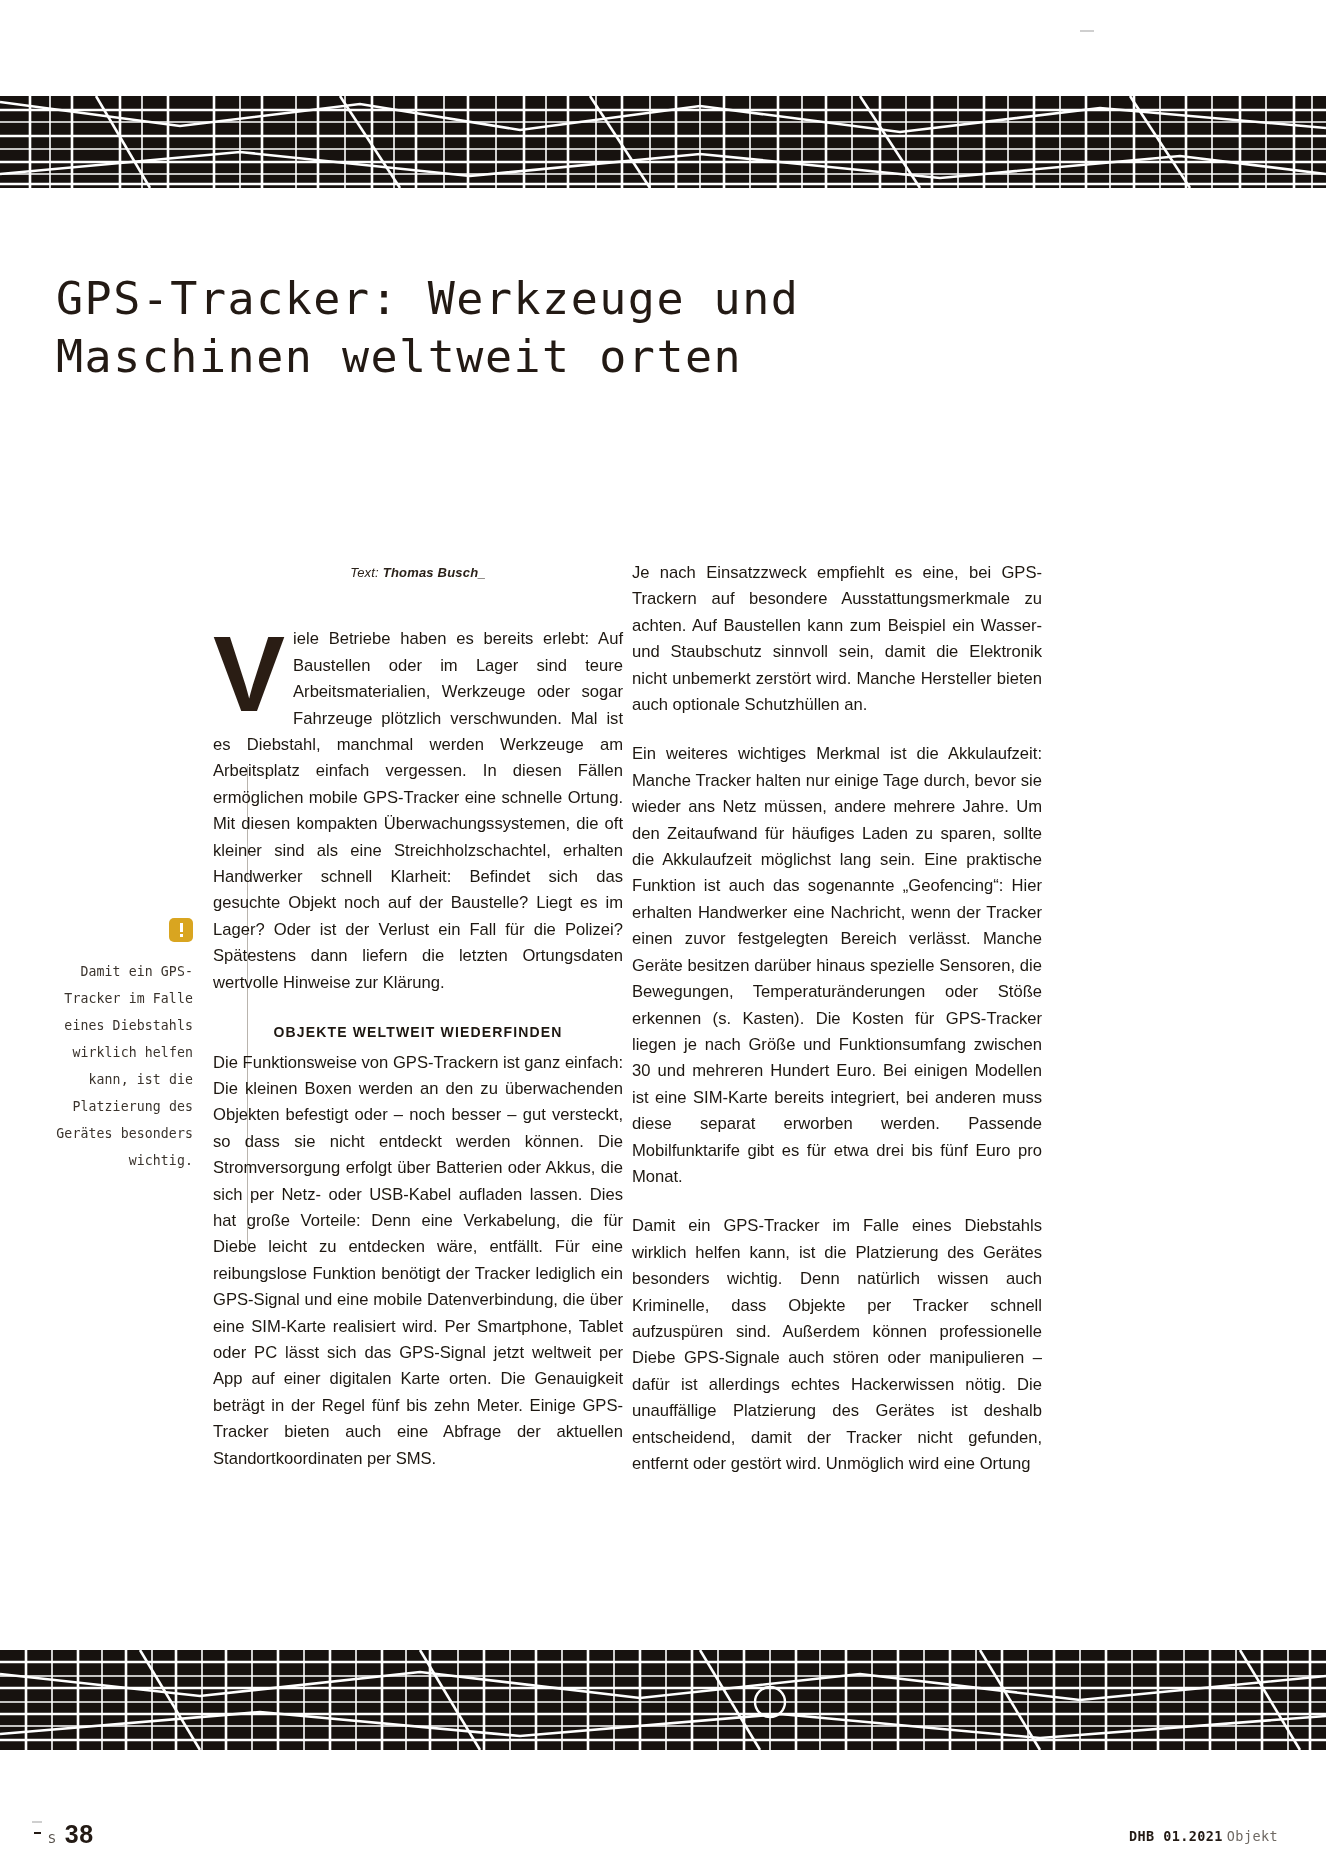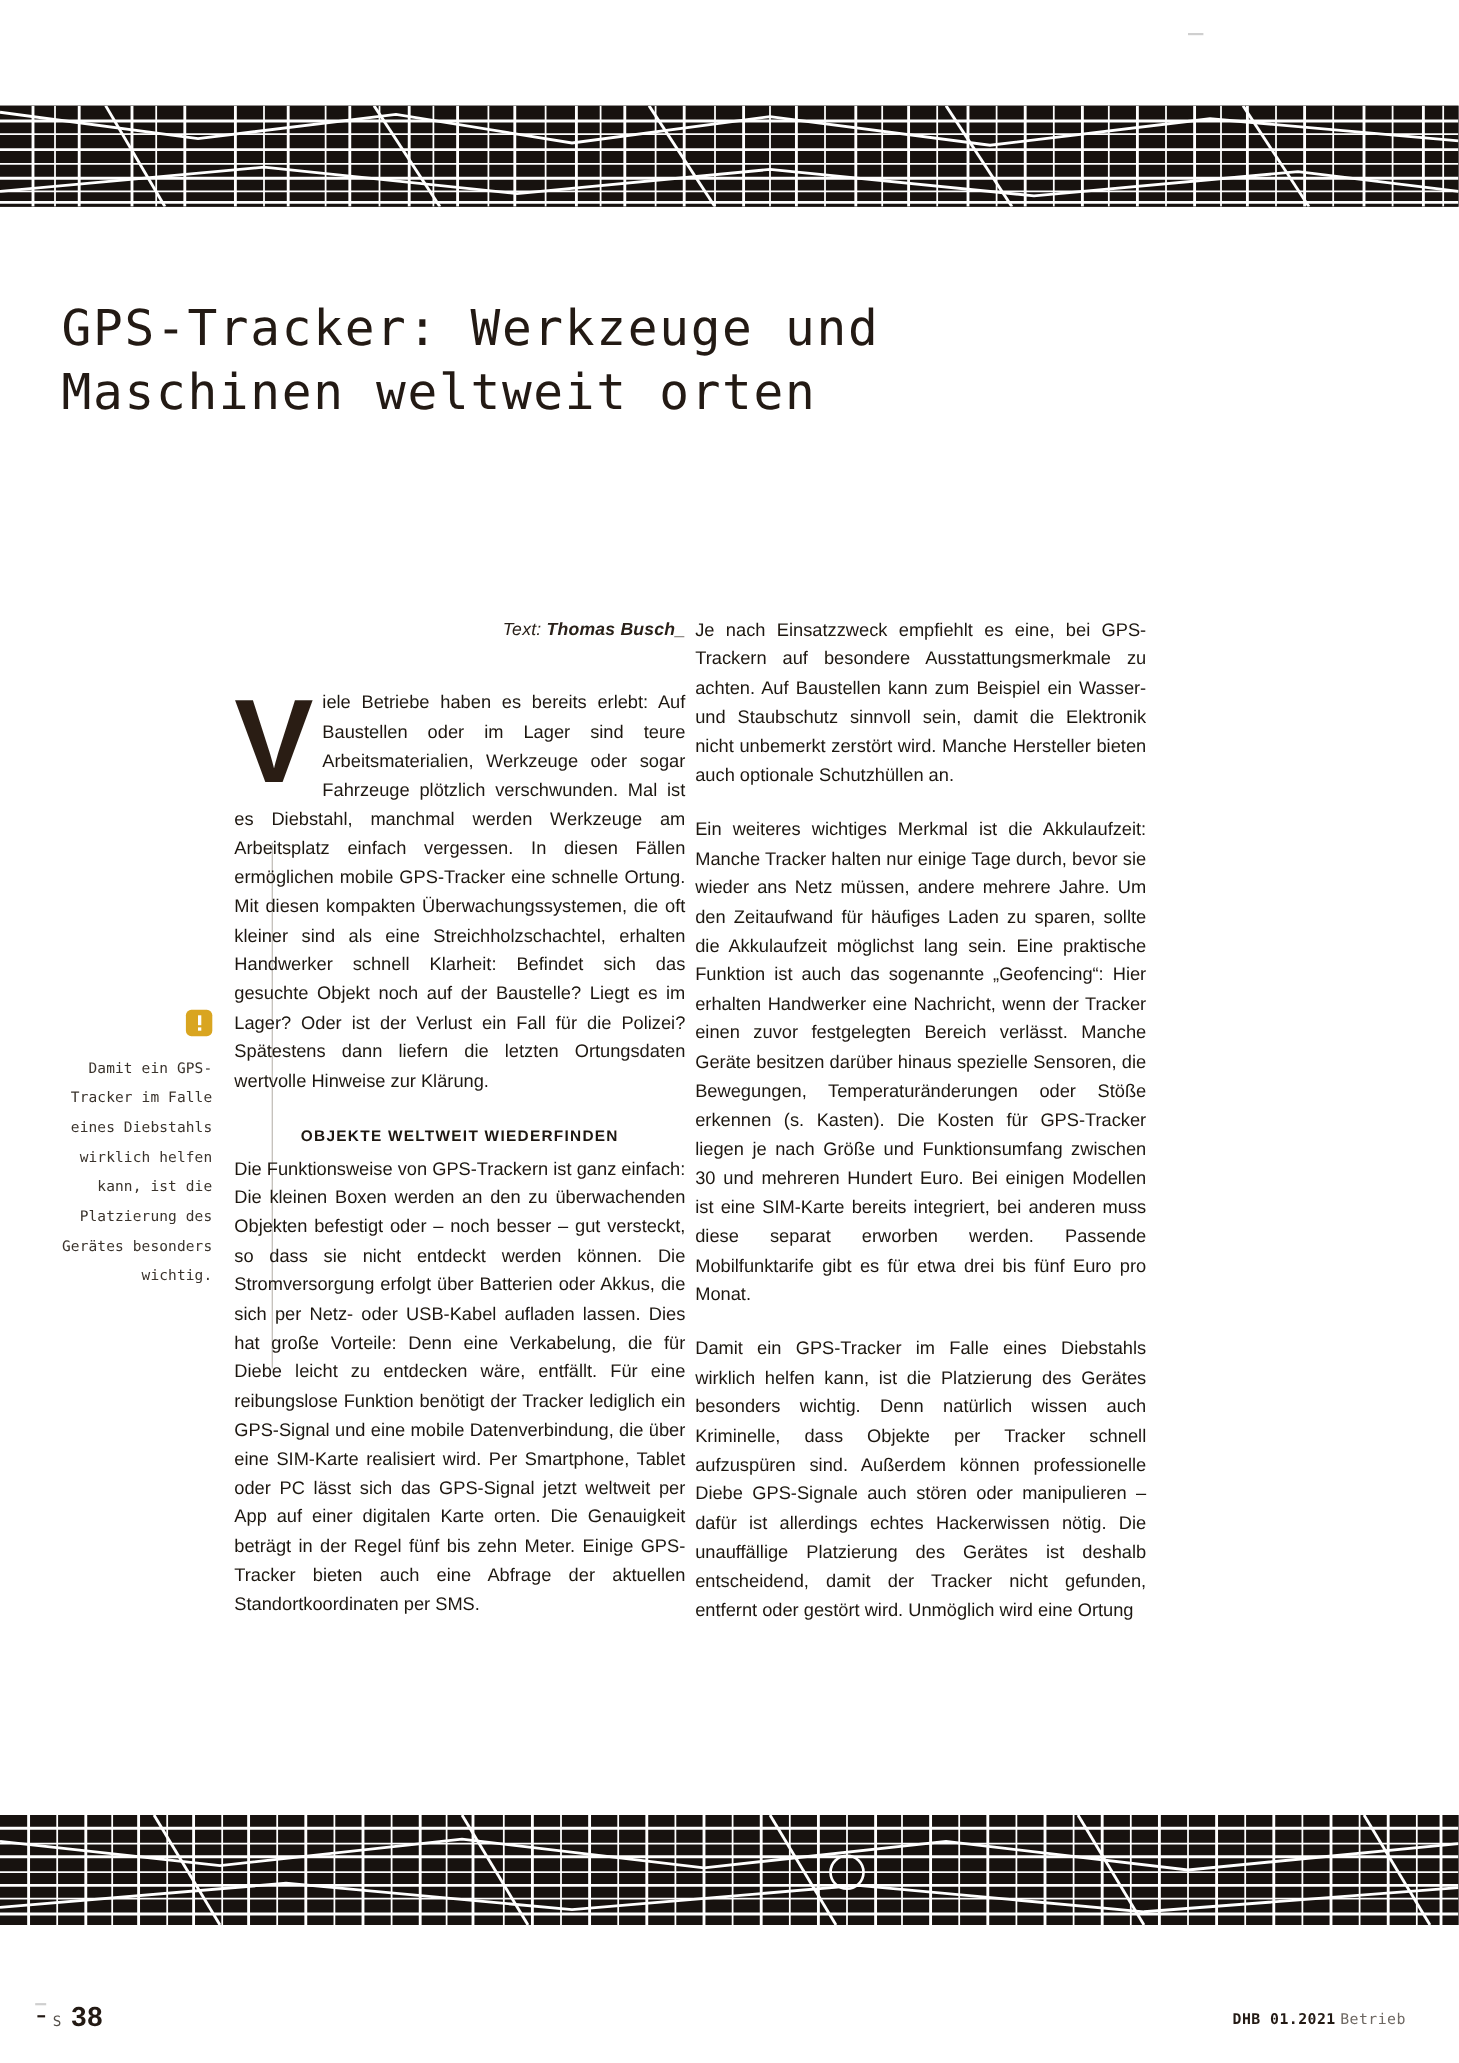--- a/index.html
+++ b/index.html
@@ -64,22 +64,22 @@
     font-family:"Liberation Sans Narrow","Liberation Sans",sans-serif;
     font-size:16.6px;line-height:26.4px;color:#1d1710;
     text-align:justify;
   }
   .col-left{left:213px;width:410px;}
   .col-right{left:632px;width:410px;}
   .col p{margin:0 0 23px 0;}
   .col p:last-child{margin-bottom:0;}
 
   .byline{
-    font-style:italic;font-size:16px;letter-spacing:.2px;
-    margin-bottom:40px !important;color:#2a2119;text-align:right;
+    font-style:italic;font-size:13px;letter-spacing:.2px;
+    margin-bottom:40px !important;color:#2a2119;text-align:center;
   }
   .byline b{font-weight:700;font-style:italic;}
 
   .dropcap::first-letter{
     float:left;
     font-family:"Liberation Sans Narrow","Liberation Sans",sans-serif;
     font-weight:700;
     font-size:108px;line-height:84px;
     padding:4px 8px 0 0;margin-top:2px;
     color:#2a1d14;
@@ -320,17 +320,17 @@
   <div class="crop-tick tick-bl"></div>
 
   <div class="footer">
     <div class="foot-dash"></div>
     <div class="foot-left">
       <span class="foot-s">S</span>
       <span class="foot-num">38</span>
     </div>
     <div class="foot-right">
       <span class="foot-issue">DHB 01.2021</span>
-      <span class="foot-section">Betrieb</span>
+      <span class="foot-section">Objekt</span>
     </div>
   </div>
 
 </div>
 
 </body></html>

